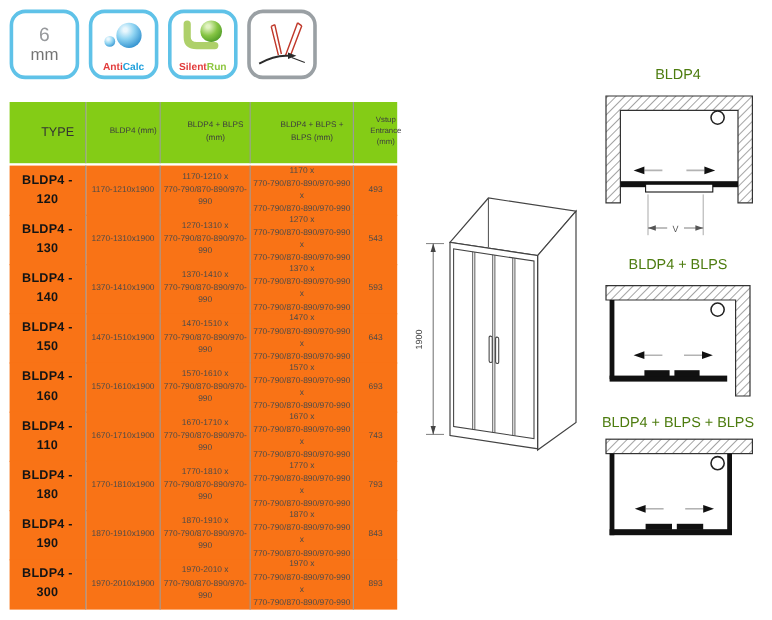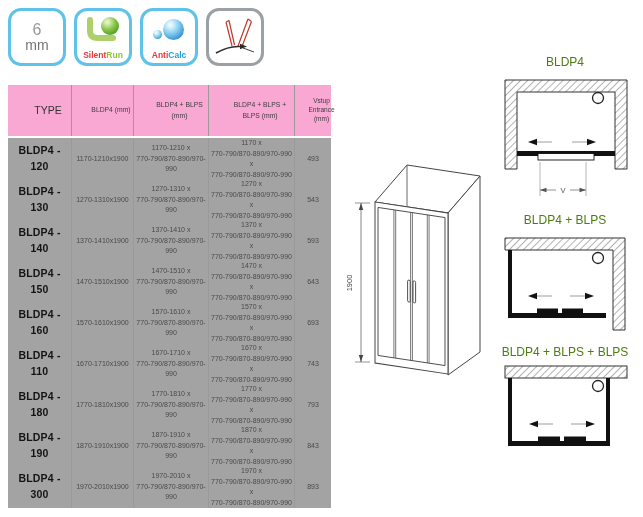--- a/index.html
+++ b/index.html
@@ -24,23 +24,23 @@
       background:radial-gradient(circle at 35% 28%, #eaf7fd 10%, #8fd4f2 45%, #2286c9 90%);}
   .ball-green{position:absolute;right:10px;top:1px;width:18px;height:18px;border-radius:50%;
       background:radial-gradient(circle at 35% 28%, #e2f3c2 8%, #86c544 45%, #3f8f1f 90%);}
 
   
   .spec-table{position:absolute;left:8px;top:85px;width:323px;}
   .thead,.trow{display:grid;grid-template-columns:64px 62px 75px 86px 36px;}
   .thead{height:51px;margin-bottom:2px;}
   .trow{height:39px;margin-bottom:2px;}
   .cell{display:flex;align-items:center;justify-content:center;text-align:center;
-        background:#a3a3a3;border-right:1px solid #9a9a9a;font-size:7px;color:#4a4a4a;
+        background:#f97316;border-right:1px solid #9a9a9a;font-size:7px;color:#4a4a4a;
         white-space:pre-line;line-height:1.5;padding:0 1px;box-sizing:border-box;}
-  .thead .cell{background:#f9a8d4;color:#3c3c3e;padding-left:18px;}
+  .thead .cell{background:#84cc16;color:#3c3c3e;padding-left:18px;}
   .cell:last-child{border-right:none;}
   .cell.h-type{font-size:10.5px;color:#333;}
   .cell.h-small{font-size:6.8px;}
   .cell.h-entrance{font-size:6.5px;line-height:1.35;}
   .cell.c-type{font-size:10.5px;font-weight:bold;color:#141414;letter-spacing:.2px;}
   .cell.c-entrance{font-size:7px;}
 
   
   .dg-title{position:absolute;width:130px;text-align:center;font-size:12px;color:#4d7c0f;}
   #t1{left:500px;top:55px;} #t2{left:500px;top:213px;} #t3{left:500px;top:345px;}
@@ -62,37 +62,37 @@
 
 <div class="badges">
 
   <div class="badge">
     <div class="thick-num">6</div>
     <div class="thick-unit">mm</div>
   </div>
 
   <div class="badge">
     <div class="icon-area">
+      <div class="ball-blue-small"></div>
+      <div class="ball-blue-big"></div>
+    </div>
+    <div class="badge-label">
+      <span class="lbl-red">Anti</span><span class="lbl-blue">Calc</span>
+    </div>
+  </div>
+
+  <div class="badge">
+    <div class="icon-area">
       <svg width="46" height="30" viewBox="0 0 46 30">
         <path d="M13,4 L13,15 C13,20 16,22 21,22 L36,22" fill="none" stroke="#aed06a" stroke-width="6" stroke-linecap="round"></path>
       </svg>
       <div class="ball-green"></div>
     </div>
     <div class="badge-label">
       <span class="lbl-red">Silent</span><span class="lbl-green">Run</span>
-    </div>
-  </div>
-
-  <div class="badge">
-    <div class="icon-area">
-      <div class="ball-blue-small"></div>
-      <div class="ball-blue-big"></div>
-    </div>
-    <div class="badge-label">
-      <span class="lbl-red">Anti</span><span class="lbl-blue">Calc</span>
     </div>
   </div>
 
   <div class="badge gray">
     <svg width="44" height="44" viewBox="0 0 44 44">
       <path d="M13,7 L19,31 M16,5.5 L21.5,30 M13,7 L16,5.5" fill="none" stroke="#c0392b" stroke-width="1.2"></path>
       <path d="M35,4 L25,31 M38.5,6.5 L29,31.5 M35,4 L38.5,6.5" fill="none" stroke="#c0392b" stroke-width="1.2"></path>
       <path d="M3,38 C12,33 19,31 27,31.5" fill="none" stroke="#2b2b2b" stroke-width="1.6"></path>
       <polygon points="27,28.8 27,34.2 34,31.5" fill="#2b2b2b"></polygon>
       <path d="M30,33 L41,37" stroke="#2b2b2b" stroke-width="0.9"></path>

